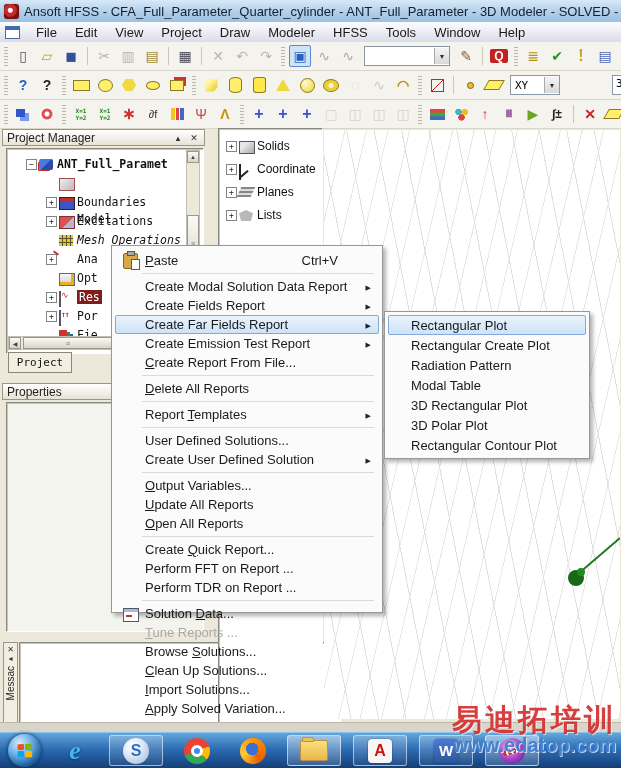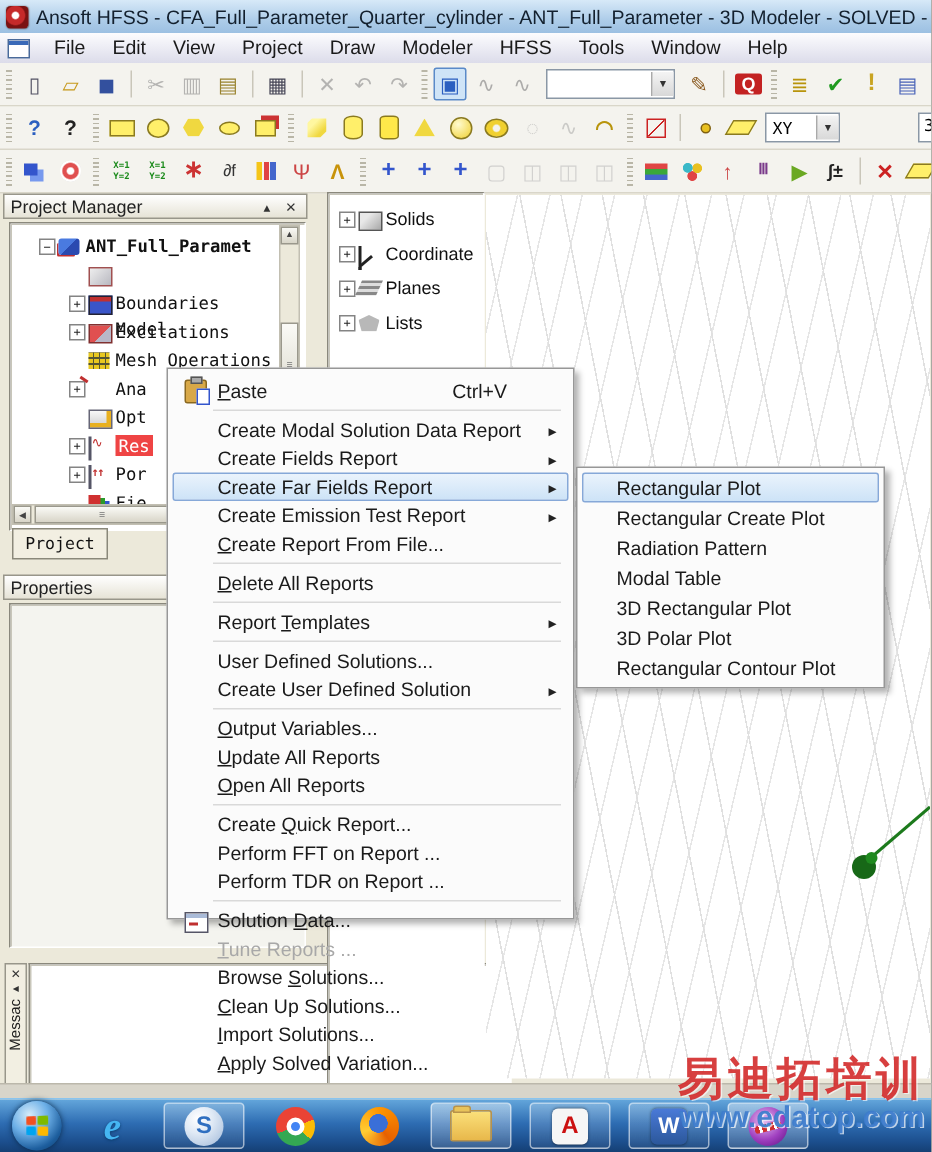--- a/index.html
+++ b/index.html
@@ -77,21 +77,21 @@
   .inset{background:#fff;border-top:1px solid #8a887c;border-left:1px solid #8a887c;
     border-bottom:1px solid #fff;border-right:1px solid #fff;box-shadow:inset 1px 1px 0 #c8c6ba;}
   
   #pmtree{position:absolute;left:8px;top:150px;width:192px;height:200px;overflow:hidden;}
   .trow{position:absolute;left:0;height:18px;width:100%;font-family:"DejaVu Sans Mono",monospace;
     font-size:11.5px;color:#111;}
   .eb{position:absolute;top:3px;width:9px;height:9px;border:1px solid #848484;background:#fff;
     font:8px/9px "DejaVu Sans Mono",monospace;text-align:center;color:#222;}
   .ti{position:absolute;top:3px;width:14px;height:11px;}
   .tlabel{position:absolute;top:1px;white-space:nowrap;}
-  .tsel{background:#ef4444;color:#fff;padding:0 2px;}
+  .tsel{background:#7f1d1d;color:#fff;padding:0 2px;}
   .ti-project{background:linear-gradient(135deg,#4a7ae0 50%,#2a4ab0 50%);border-radius:2px;box-shadow:-2px 2px 0 -1px #c03030;}
   .ti-model{background:linear-gradient(135deg,#eee,#b8b8c0);border:1px solid #a05050;}
   .ti-boundaries{background:#3a55c8;border:1px solid #223;box-shadow:inset 0 3px 0 #c03030;}
   .ti-excitations{background:linear-gradient(135deg,#e05050 55%,#b8b8c8 55%);border:1px solid #803030;}
   .ti-mesh{background-color:#e8c820;background-image:repeating-linear-gradient(0deg,transparent 0 3px,#553 3px 4px),
     repeating-linear-gradient(90deg,transparent 0 3px,#553 3px 4px);}
   .ti-analysis{background:radial-gradient(circle at 40% 40%,#fff 0 3px,#7a88cc 3.5px 5px,transparent 5.5px);position:relative;}
   .ti-analysis::after{content:"";position:absolute;right:0;bottom:0;width:6px;height:2px;background:#c03030;transform:rotate(35deg);}
   .ti-optimetrics{background:linear-gradient(#f8f8f8,#ccc);border:1px solid #667;box-shadow:inset -3px -3px 0 #e8b020;}
   .ti-results{background:#fff;border:1px solid #556;position:relative;}
@@ -444,21 +444,21 @@
         <span class="ti ti-boundaries" style="left: 51px;"></span>
         <span class="tlabel" style="left: 69px;">Boundaries</span>
       </div>
       <div class="trow" style="top: 63px;">
         <span class="eb" style="left: 38px;">+</span>
         <span class="ti ti-excitations" style="left: 51px;"></span>
         <span class="tlabel" style="left: 69px;">Excitations</span>
       </div>
       <div class="trow" style="top: 82px;">
         <span class="ti ti-mesh" style="left: 51px;"></span>
-        <span class="tlabel" style="left: 69px;">Mesh Operations</span>
+        <span class="tlabel" style="left: 69px; font-style: italic;">Mesh Operations</span>
       </div>
       <div class="trow" style="top: 101px;"><span class="eb" style="left: 38px;">+</span><span class="ti ti-analysis" style="left: 51px;"></span><span class="tlabel" style="left: 69px;">Ana</span></div>
       <div class="trow" style="top: 120px;">
         <span class="ti ti-optimetrics" style="left: 51px;"></span>
         <span class="tlabel" style="left: 69px;">Opt</span>
       </div>
       <div class="trow" style="top: 139px;"><span class="eb" style="left: 38px;">+</span><span class="ti ti-results" style="left: 51px;"></span><span class="tlabel tsel" style="left: 69px;">Res</span></div>
       <div class="trow" style="top: 158px;"><span class="eb" style="left: 38px;">+</span><span class="ti ti-port-display" style="left: 51px;"></span><span class="tlabel" style="left: 69px;">Por</span></div>
       <div class="trow" style="top: 177px;">
         <span class="ti ti-field-overlays" style="left: 51px;"></span>

